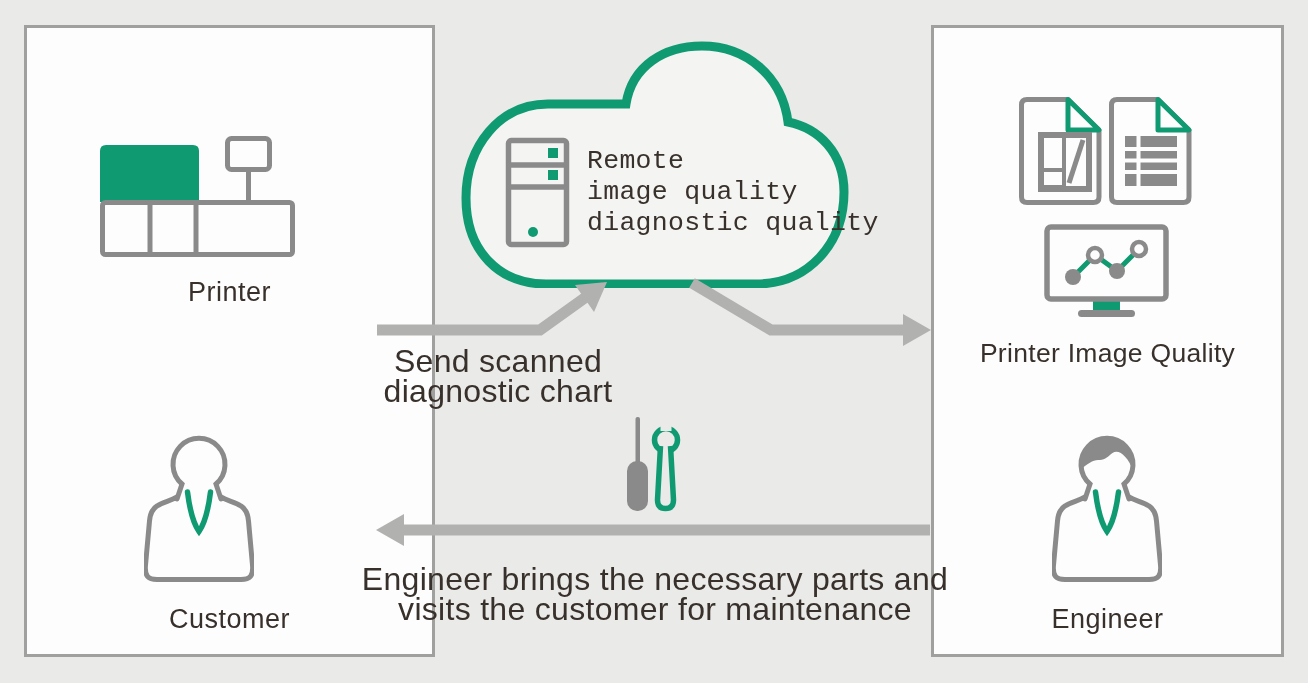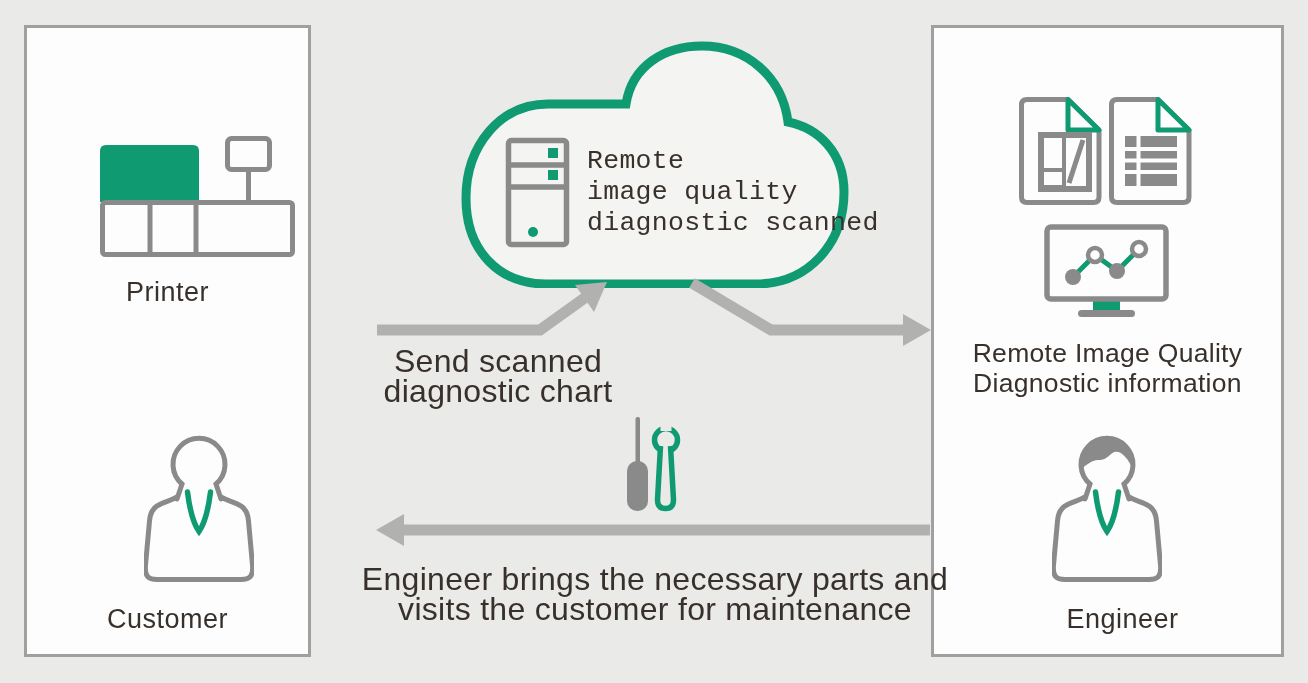--- a/index.html
+++ b/index.html
@@ -3,21 +3,21 @@
 <meta charset="utf-8">
 <style>
   :root{
     --background:#eaeae8; --panel-fill:#fdfdfd; --panel-border:#a0a09e;
     --green:#0f9a72; --icon-gray:#8a8a8a; --arrow-gray:#b1b1b0;
     --text:#38302b; --cloud-fill:#f4f4f2;
   }
   html,body{margin:0;padding:0;}
   body{font-family:"Liberation Sans",sans-serif;background:var(--background);}
   .stage{position:relative;width:1308px;height:683px;background:var(--background);overflow:hidden;}
-  .panel{position:absolute;top:25px;width:287px;height:632px;background:var(--panel-fill);
+  .panel{position:absolute;top:25px;width:411px;height:632px;background:var(--panel-fill);
          border:3px solid var(--panel-border);box-sizing:border-box;}
   .panel-left{left:24px;}
   .panel-right{left:931px;width:353px;}
   .abs{position:absolute;}
   .label{position:absolute;left:0;width:100%;text-align:center;font-size:27px;font-weight:500;
          color:var(--text);letter-spacing:.5px;}
   .caption{position:absolute;text-align:center;font-size:32px;font-weight:500;color:var(--text);
            line-height:29.5px;letter-spacing:.3px;}
   .caption span{display:block;}
   .cloud-label{position:absolute;font-size:27px;font-weight:500;color:var(--text);letter-spacing:.4px;}
@@ -89,52 +89,51 @@
       <rect class="f-gray" x="34" y="86" width="57" height="7" rx="3.5"></rect>
       <rect class="st-gray f-white" x="3" y="3" width="119" height="72" rx="4" stroke-width="5.5"></rect>
       <polyline class="st-green" stroke-width="5" points="29,53 51,31 73,47 95,25"></polyline>
       <circle class="f-gray" cx="29" cy="53" r="8"></circle>
       <circle class="st-gray f-white" cx="51" cy="31" r="7" stroke-width="4.5"></circle>
       <circle class="f-gray" cx="73" cy="47" r="8"></circle>
       <circle class="st-gray f-white" cx="95" cy="25" r="7" stroke-width="4.5"></circle>
     </svg>
 
     <div class="info-text" style="top:310px;">
-      <span>Remote Image Quality</span>
-      <span>Diagnostic information</span>
+      <span>Printer Image Quality</span>
     </div>
 
     <svg class="abs" style="left:118px;top:404px;" width="110" height="150" viewBox="0 0 110 150">
       <path class="f-white" stroke="var(--icon-gray)" stroke-width="5" stroke-linejoin="round" stroke-linecap="round" d="M 33 65 C 26 69 19 70 13 74 C 8 77 6 83 5.5 89 L 1.5 133 C 0.5 144 4 147.5 13 147.5 L 97 147.5 C 106 147.5 109.5 144 108.5 133 L 104.5 89 C 104 83 102 77 97 74 C 91 70 84 69 77 65"></path>
       <path class="st-gray" stroke-width="5" stroke-linecap="round" d="M 77 67 L 72 52 A 26 26 0 1 0 38 52 L 33 67"></path>
       <path class="f-gray" d="M 81 38 A 26.5 26.5 0 1 0 29 37 C 36 32 41 27.5 47 28 C 53 28.5 56.5 24 60.5 21 C 67 16.5 76 25 81 38 Z"></path>
       <path class="st-green" stroke-width="5.5" stroke-linecap="round" d="M 43.5 60 Q 47 88 55 99.5 Q 63 88 66.5 60"></path>
     </svg>
-    <div class="label" style="top:576px;padding-left:15px;">Engineer</div>
+    <div class="label" style="top:576px;">Engineer</div>
   </div>
 
 
   <svg class="abs" style="left:456px;top:40px;" width="400" height="248" viewBox="0 0 400 248">
     <path d="M 300 244 H 90 C 44 244 10 212 10 158 C 10 106 44 64 92 64 L 170 64
              C 176 26 208 6 246 6 C 290 6 326 36 332 82 C 362 88 388 112 388 152
              C 388 204 352 244 300 244 Z" fill="var(--cloud-fill)" stroke="var(--green)" stroke-width="9"></path>
     <g>
       <rect class="st-gray" x="52.5" y="100.5" width="58" height="104" rx="3" stroke-width="5.5"></rect>
       <line class="st-gray" x1="53" y1="125" x2="110" y2="125" stroke-width="5.5"></line>
       <line class="st-gray" x1="53" y1="147" x2="110" y2="147" stroke-width="5.5"></line>
       <rect class="f-green" x="92" y="108" width="10" height="10"></rect>
       <rect class="f-green" x="92" y="130" width="10" height="10"></rect>
       <circle class="f-green" cx="77" cy="192" r="5"></circle>
     </g>
   </svg>
 
   <div class="cloud-text" style="left:587px;top:146px;">
     <span>Remote</span>
     <span>image quality</span>
-    <span>diagnostic scanned</span>
+    <span>diagnostic quality</span>
   </div>
 
   <svg class="abs" style="left:0;top:0;pointer-events:none;" width="1308" height="683" viewBox="0 0 1308 683">
     <g>
       <polyline class="st-arrow" stroke-width="11" points="377,330 540,330 586,297"></polyline>
       <polygon class="f-arrow" points="607,282 594,312 575,285"></polygon>
     </g>
     <g>
       <polyline class="st-arrow" stroke-width="11" points="692,283 771,330 903,330"></polyline>
       <polygon class="f-arrow" points="931,330 903,314 903,346"></polygon>

